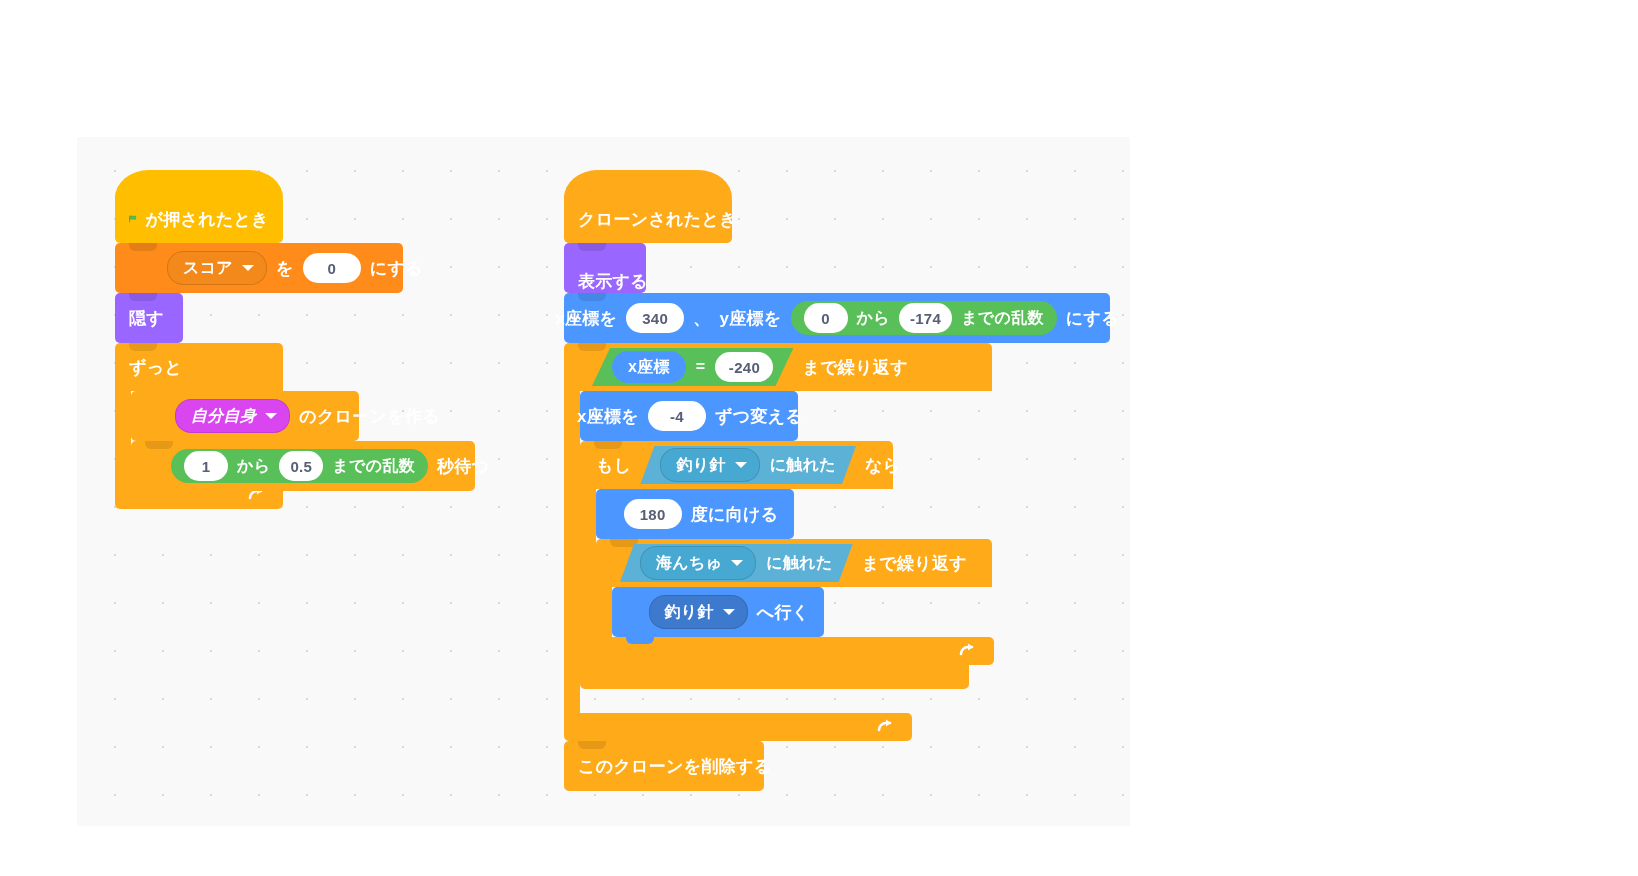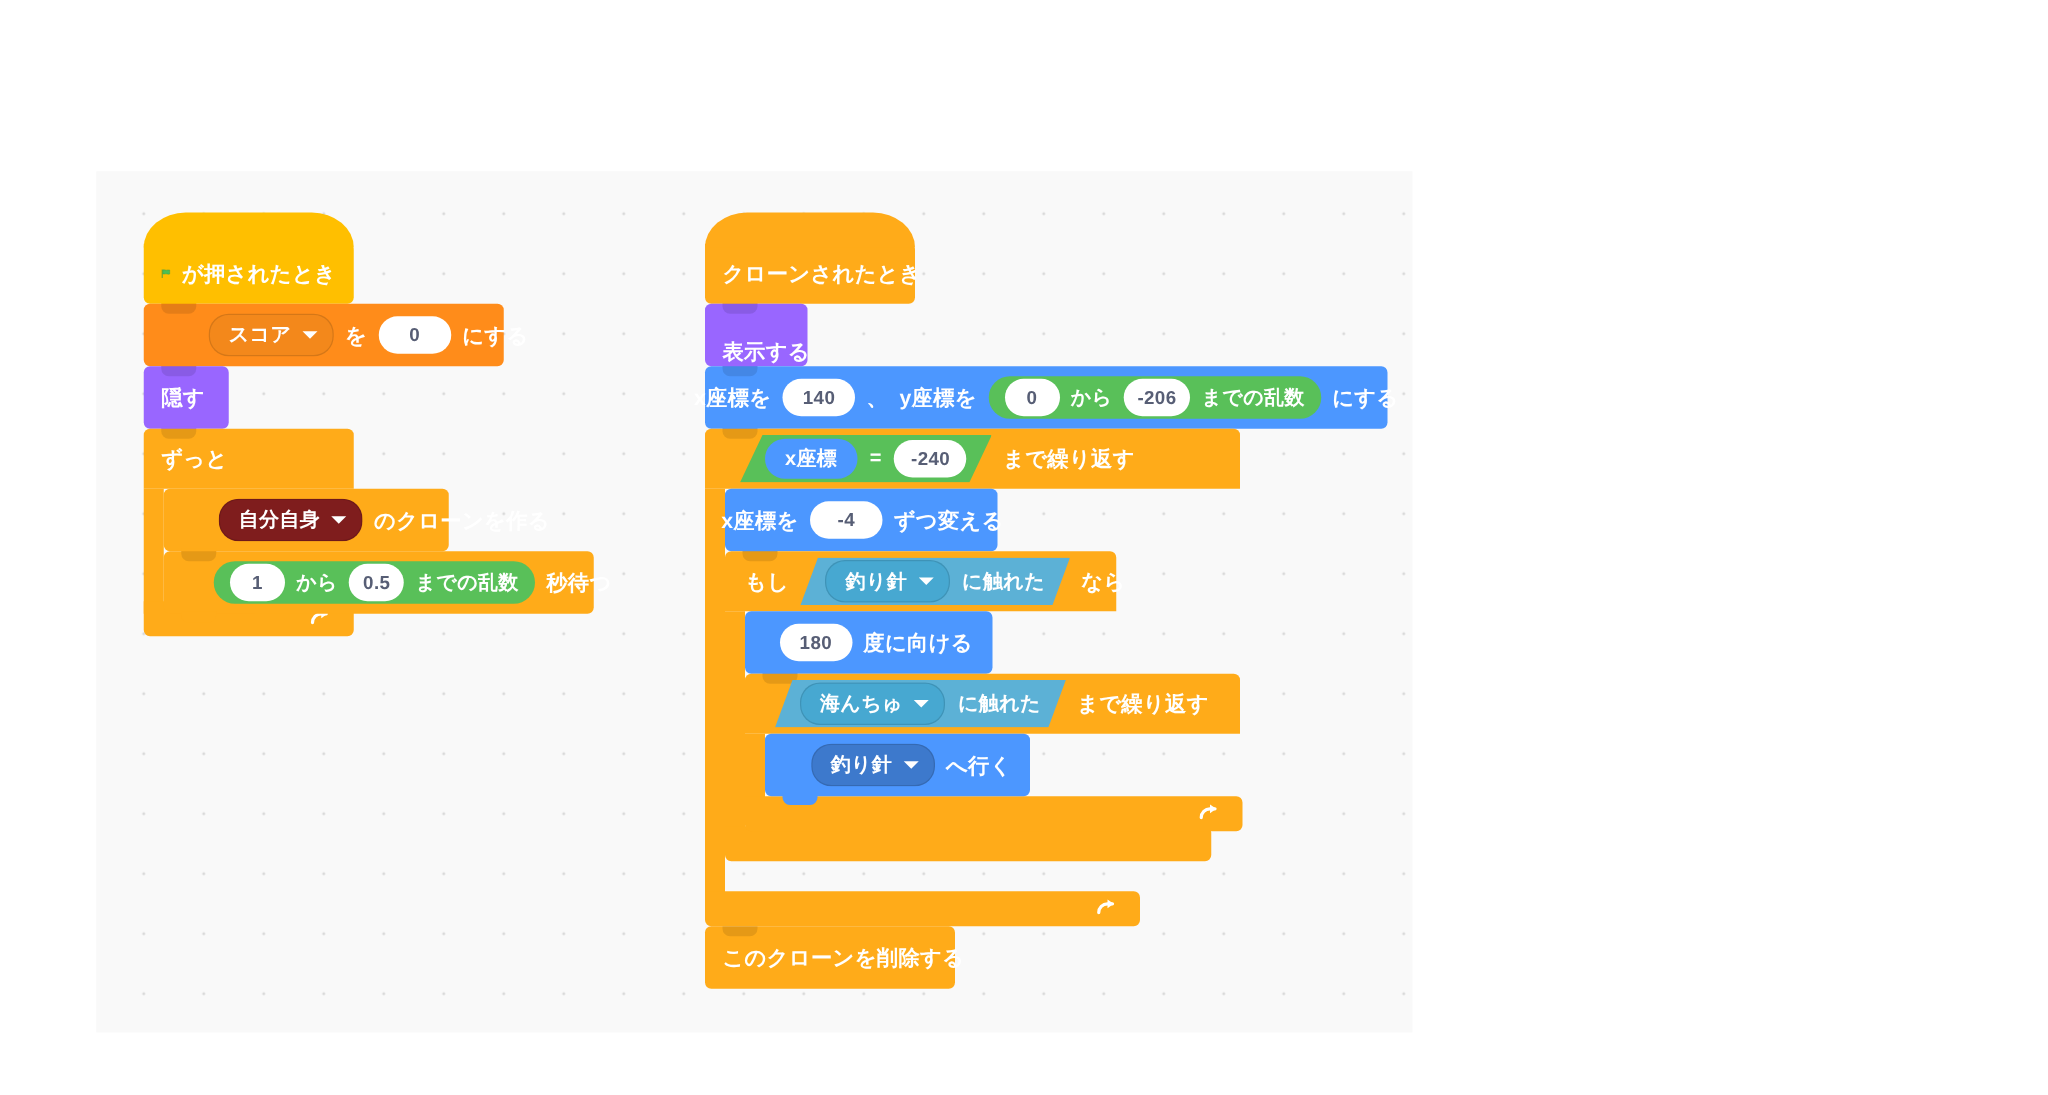--- a/index.html
+++ b/index.html
@@ -19,21 +19,21 @@
   }
 
   
   .blk{position:absolute;box-sizing:border-box;display:flex;align-items:center;
        color:#fff;font-size:17px;font-weight:bold;letter-spacing:.3px;white-space:nowrap;}
   .stack{border-radius:5px;height:50px;padding:0 14px;gap:9px;}
 
   
   .c-events   {background:#ffbf00;}
   .c-control  {background:#ffab19;}
-  .c-control-d{background:#7f1d1d;}
+  .c-control-d{background:#d946ef;font-style:italic;}
   .c-data     {background:#ff8c1a;}
   .c-data-in  {background:#f3881b;}
   .c-looks    {background:#9966ff;}
   .c-motion   {background:#4c97ff;justify-content:center;}
 
   
   .hat{border-radius:0 5px 5px 5px;}
   .hat::before{
     content:"";position:absolute;left:0;top:-25px;width:100%;height:28px;
     background:inherit;border-radius:36px 36px 0 0 / 30px 30px 0 0;
@@ -156,27 +156,27 @@
   <div class="blk stack hat c-control notch-b" style="left:487px;top:58px;width:168px;height:48px;">
     <span class="lbl">クローンされたとき</span>
   </div>
 
   <div class="blk stack c-looks notch-b notch-t" style="left:487px;top:106px;width:82px;height:50px;align-items:flex-end;">
     <span class="lbl">表示する</span>
   </div>
 
   <div class="blk stack c-motion notch-b notch-t" style="left:487px;top:156px;width:546px;height:50px;padding-left:14px;">
     <span class="lbl">x座標を</span>
-    <span class="num">140</span>
+    <span class="num">340</span>
     <span class="lbl">、</span>
     <span class="lbl">y座標を</span>
     <span class="reporter">
       <span class="num sm">0</span>
       <span class="lbl">から</span>
-      <span class="num sm">-206</span>
+      <span class="num sm">-174</span>
       <span class="lbl">までの乱数</span>
     </span>
     <span class="lbl">にする</span>
   </div>
 
   <div class="blk stack c-control notch-t" style="left:487px;top:206px;width:428px;height:48px;border-radius:5px 5px 0 0;padding-left:28px;">
     <span class="hex g">
       <span class="mreporter">
         <span>x座標</span>
       </span>

